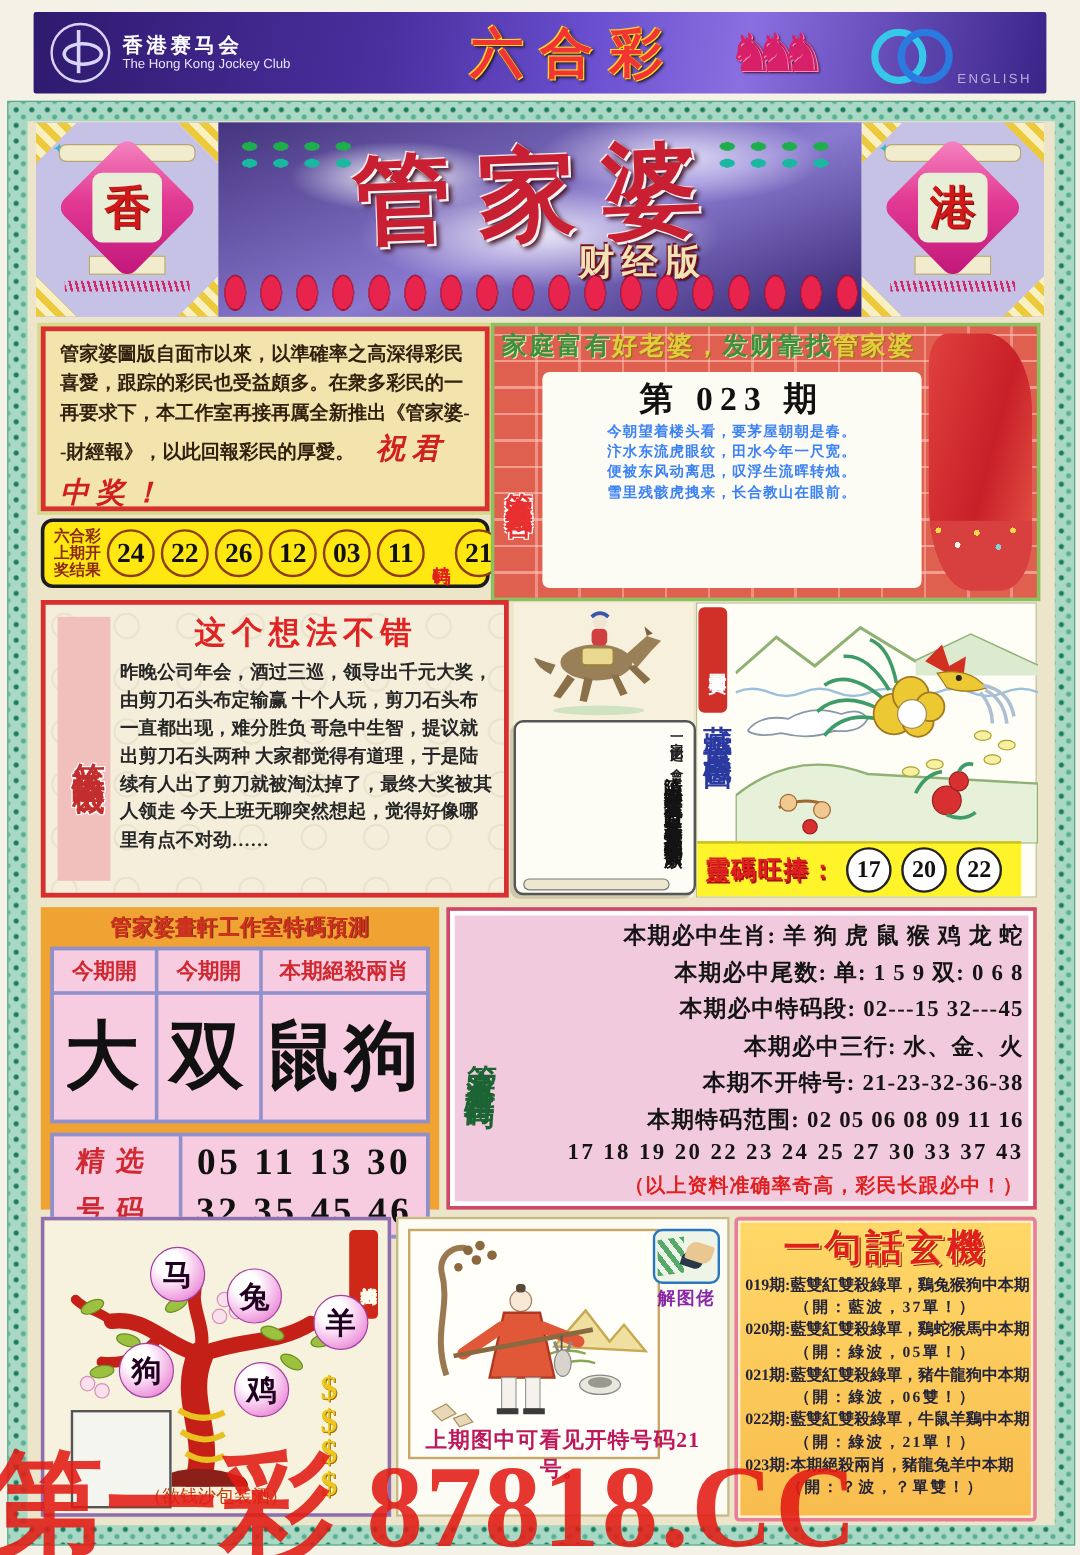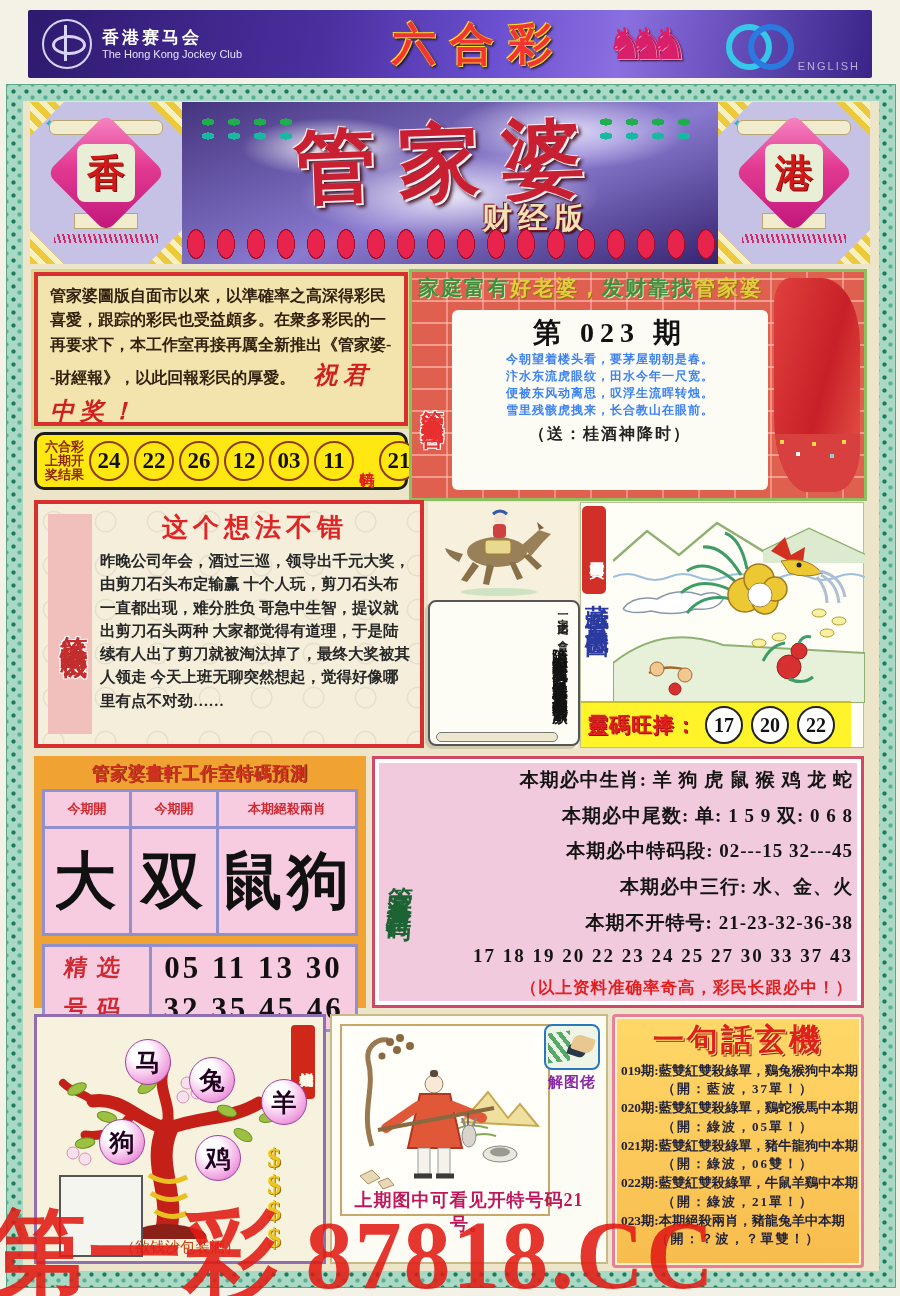--- a/index.html
+++ b/index.html
@@ -146,21 +146,21 @@
   .lucky{position:absolute;left:0;right:12px;bottom:0;height:44px;background:#fff32a;border-top:2px solid #c8c020;
     display:flex;align-items:center;padding:0 6px;gap:8px;}
   .lucky .lbl{font-size:21px;font-weight:bold;color:#e01f1f;letter-spacing:1px;flex:none;text-shadow:1px 1px 0 #a01010;}
   .lucky .ball{background:#fff;border:2px solid #222;width:34px;height:34px;font-size:20px;}
   
   .pred{left:34px;top:756px;width:332px;height:252px;background:#f0a332;padding:6px 8px;}
   .pred-h{text-align:center;font-size:17px;font-weight:bold;color:#d03020;letter-spacing:1px;
     text-shadow:1px 0 0 #803010;transform:scaleY(1.1);}
   .pred-grid{display:grid;grid-template-columns:84px 84px 1fr;border:3px solid #9090cc;background:#9090cc;gap:3px;margin-top:4px;}
   .pcell{background:#f8cce0;text-align:center;}
-  .pcell.hd{font-size:13px;font-weight:bold;color:#d02830;line-height:34px;height:34px;}
+  .pcell.hd{font-size:18px;font-weight:bold;color:#d02830;line-height:34px;height:34px;}
   .pcell.val{font-size:62px;font-weight:bold;color:#111;line-height:104px;height:104px;letter-spacing:4px;}
   .pick{display:grid;grid-template-columns:104px 1fr;border:3px solid #9090cc;background:#9090cc;gap:3px;margin-top:8px;}
   .pick .lab{background:#f8cce0;display:flex;flex-direction:column;justify-content:space-around;align-items:center;height:82px;}
   .pick .lab span{font-size:23px;font-weight:bold;color:#d02830;letter-spacing:10px;transform:skewX(-6deg);}
   .pick .nums{background:#f8cce0;display:flex;flex-direction:column;justify-content:space-around;height:82px;}
   .pick .nums span{font-size:31px;font-weight:bold;color:#111;text-align:center;letter-spacing:3px;line-height:1;}
   
   .direct{left:372px;top:756px;width:492px;height:252px;background:#f2cade;border:3px solid #d04868;
     box-shadow:inset 0 0 0 4px #fff;}
   .direct-side{position:absolute;left:10px;top:8px;height:234px;writing-mode:vertical-rl;text-align:center;
@@ -294,21 +294,20 @@
     <div class="verse-banner">
       <span class="hdr-green">家庭富有</span><span class="hdr-yellow">好老婆，</span><span class="hdr-green">发财靠找</span><span class="hdr-yellow">管家婆</span>
     </div>
     <div class="verse-side">管家婆八句箴言</div>
     <div class="verse-panel">
       <div class="verse-issue">第 023 期</div>
       <div class="verse-line">今朝望着楼头看，要茅屋朝朝是春。</div>
       <div class="verse-line">汴水东流虎眼纹，田水今年一尺宽。</div>
       <div class="verse-line">便被东风动离思，叹浮生流晖转烛。</div>
       <div class="verse-line">雪里残骸虎拽来，长合教山在眼前。</div>
-      <div class="verse-gift">（送：桂酒神降时）</div>
     </div>
     <div class="quilt"></div>
   </div>
 
   <div class="blk joke">
     <div class="joke-side">笑談悟玄機</div>
     <div class="joke-main">
       <div class="joke-title">这个想法不错</div>
       <div class="joke-body">昨晚公司年会，酒过三巡，领导出千元大奖，由剪刀石头布定输赢  十个人玩，剪刀石头布一直都出现，难分胜负  哥急中生智，提议就出剪刀石头两种  大家都觉得有道理，于是陆续有人出了剪刀就被淘汰掉了，最终大奖被其人领走  今天上班无聊突然想起，觉得好像哪里有点不对劲……</div>
     </div>
@@ -419,20 +418,21 @@
   </div>
 
   <div class="blk direct">
     <div class="direct-side">管家婆直言特码</div>
     <div class="direct-main">
       <div class="direct-line">本期必中生肖: 羊 狗 虎 鼠 猴 鸡 龙 蛇</div>
       <div class="direct-line">本期必中尾数: 单: 1 5 9 双: 0 6 8</div>
       <div class="direct-line">本期必中特码段: 02---15 32---45</div>
       <div class="direct-line">本期必中三行: 水、金、火</div>
       <div class="direct-line">本期不开特号: 21-23-32-36-38</div>
+      <div class="direct-line">本期特码范围: 02 05 06 08 09 11 16</div>
       <div class="direct-extra">17 18 19 20 22 23 24 25 27 30 33 37 43</div>
       <div class="direct-note">（以上资料准确率奇高，彩民长跟必中！）</div>
     </div>
   </div>
 
   <div class="blk tree">
     <svg width="286" height="214" viewBox="0 0 286 214" style="position:absolute;left:0;top:8px;">
       <g stroke="#c42018" fill="none" stroke-linecap="round">
         <path d="M128 210 C 140 168, 114 142, 130 104" stroke-width="22"></path>
         <path d="M130 104 C 100 96, 86 72, 56 76" stroke-width="13"></path>

